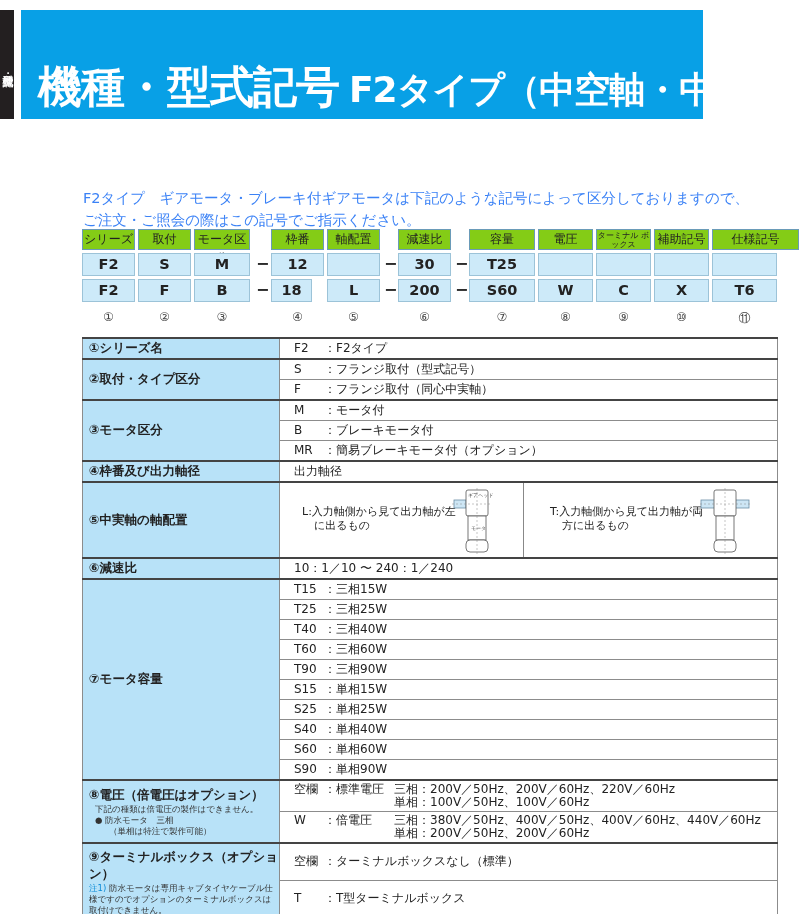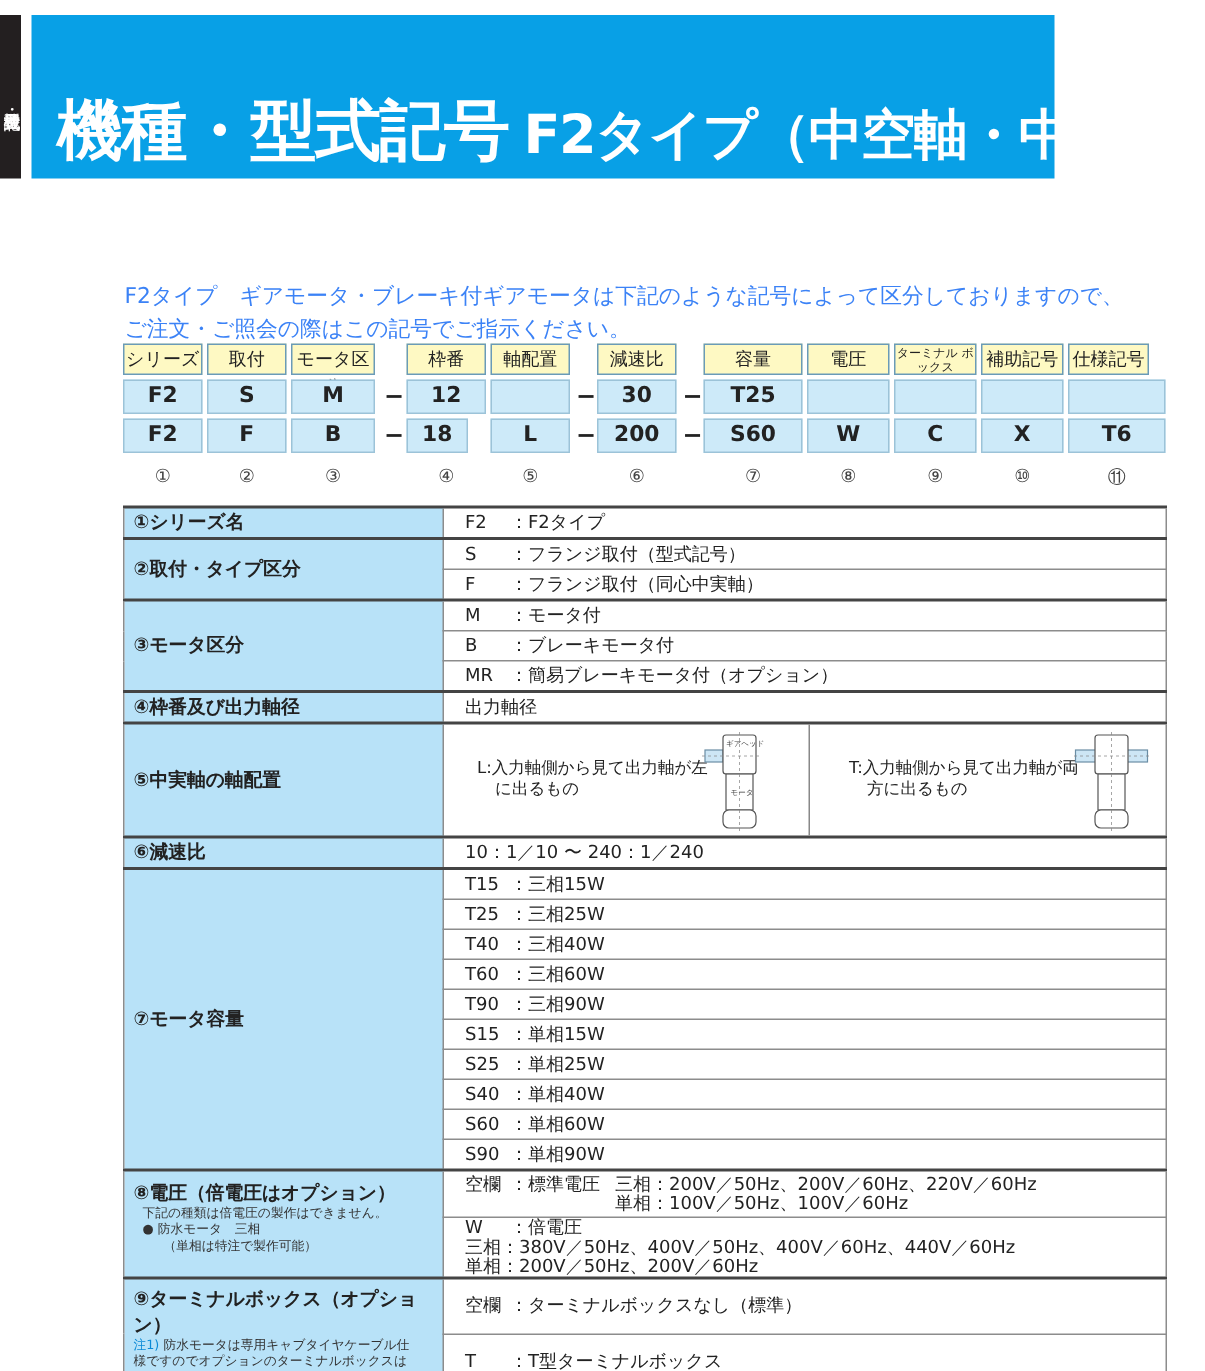--- a/index.html
+++ b/index.html
@@ -4,27 +4,27 @@
 <style>
   html,body{margin:0;padding:0;background:#fff;}
   body{width:803px;height:914px;position:relative;overflow:hidden;font-family:"DejaVu Sans","Liberation Sans",sans-serif;color:#222;}
   .side-tab{position:absolute;left:0;top:10px;width:14px;height:109px;background:#231f20;color:#fff;font-size:11px;line-height:13px;text-align:center;writing-mode:vertical-rl;letter-spacing:0;padding-top:4px;box-sizing:border-box;}
   .banner{position:absolute;left:21px;top:10px;width:682px;height:109px;background:#08a0e6;color:#fff;}
   .banner .title{position:absolute;left:17px;top:48px;font-size:44px;font-weight:bold;white-space:nowrap;letter-spacing:-1px;}
   .banner .title .sub{font-size:36px;letter-spacing:-1px;margin-left:10px;}
   .intro{position:absolute;left:83px;top:175px;font-size:14.5px;line-height:22px;color:#3b82f6;white-space:nowrap;margin-top:12px;}
   .codes{position:absolute;left:82px;top:229px;}
   .cell{position:absolute;box-sizing:border-box;text-align:center;font-size:13px;font-weight:bold;color:#222;}
-  .hdr{background:#fef9c3;border:1px solid #6a9bb8;height:21px;line-height:19px;font-weight:normal;font-size:12px;}
+  .hdr{background:#84cc16;border:1px solid #6a9bb8;height:21px;line-height:19px;font-weight:normal;font-size:12px;}
   .hdr.small{font-size:8px;line-height:9px;padding-top:1px;}
   .val{background:#cdeaf9;border:1px solid #9cc3d8;height:23px;line-height:21px;font-size:14.5px;}
   .dash{position:absolute;font-weight:bold;font-size:16px;color:#222;}
   .num{position:absolute;font-size:12px;color:#444;text-align:center;}
   table.spec{position:absolute;left:82px;top:337px;width:696px;border-collapse:collapse;font-size:12px;}
-  table.spec td{border:1px solid #8c8c8c;padding:0 16px 0 14px;height:19px;vertical-align:middle;}
+  table.spec td{border:1px solid #8c8c8c;padding:0 0 0 14px;height:19px;vertical-align:middle;}
   table.spec td.lab{background:#b8e2f8;width:190px;font-weight:bold;font-size:12.5px;padding-left:6px;border-right:1px solid #8c8c8c;}
   table.spec tr.thick td{border-top:2px solid #444;}
   .code{display:inline-block;width:30px;}
   .note{font-size:8.5px;font-weight:normal;line-height:11px;margin-left:6px;color:#333;}
   .note .red{color:#0b8ad6;}
   .diagram-cell{position:relative;height:74px;}
   .ltext{position:absolute;left:22px;top:22px;font-size:11px;line-height:14px;}
   .rtext{position:absolute;left:270px;top:22px;font-size:11px;line-height:14px;}
   .vdiv{position:absolute;left:243px;top:0;bottom:0;border-left:1px solid #888;}
 </style>
@@ -47,21 +47,21 @@
   <div class="cell hdr" style="left:0;top:0;width:53px">シリーズ</div>
   <div class="cell hdr" style="left:56px;top:0;width:53px">取付</div>
   <div class="cell hdr" style="left:112px;top:0;width:56px">モータ区分</div>
   <div class="cell hdr" style="left:189px;top:0;width:53px">枠番</div>
   <div class="cell hdr" style="left:245px;top:0;width:53px">軸配置</div>
   <div class="cell hdr" style="left:316px;top:0;width:53px">減速比</div>
   <div class="cell hdr" style="left:387px;top:0;width:66px">容量</div>
   <div class="cell hdr" style="left:456px;top:0;width:55px">電圧</div>
   <div class="cell hdr small" style="left:514px;top:0;width:55px">ターミナル ボックス</div>
   <div class="cell hdr" style="left:572px;top:0;width:55px">補助記号</div>
-  <div class="cell hdr" style="left:630px;top:0;width:54px">仕様記号</div>
+  <div class="cell hdr" style="left:630px;top:0;width:87px">仕様記号</div>
 
   <div class="cell val" style="left:0;top:24px;width:53px">F2</div>
   <div class="cell val" style="left:56px;top:24px;width:53px">S</div>
   <div class="cell val" style="left:112px;top:24px;width:56px">M</div>
   <div class="dash" style="left:174px;top:25px">−</div>
   <div class="cell val" style="left:189px;top:24px;width:53px">12</div>
   <div class="cell val" style="left:245px;top:24px;width:53px"></div>
   <div class="dash" style="left:302px;top:25px">−</div>
   <div class="cell val" style="left:316px;top:24px;width:53px">30</div>
   <div class="dash" style="left:373px;top:25px">−</div>

